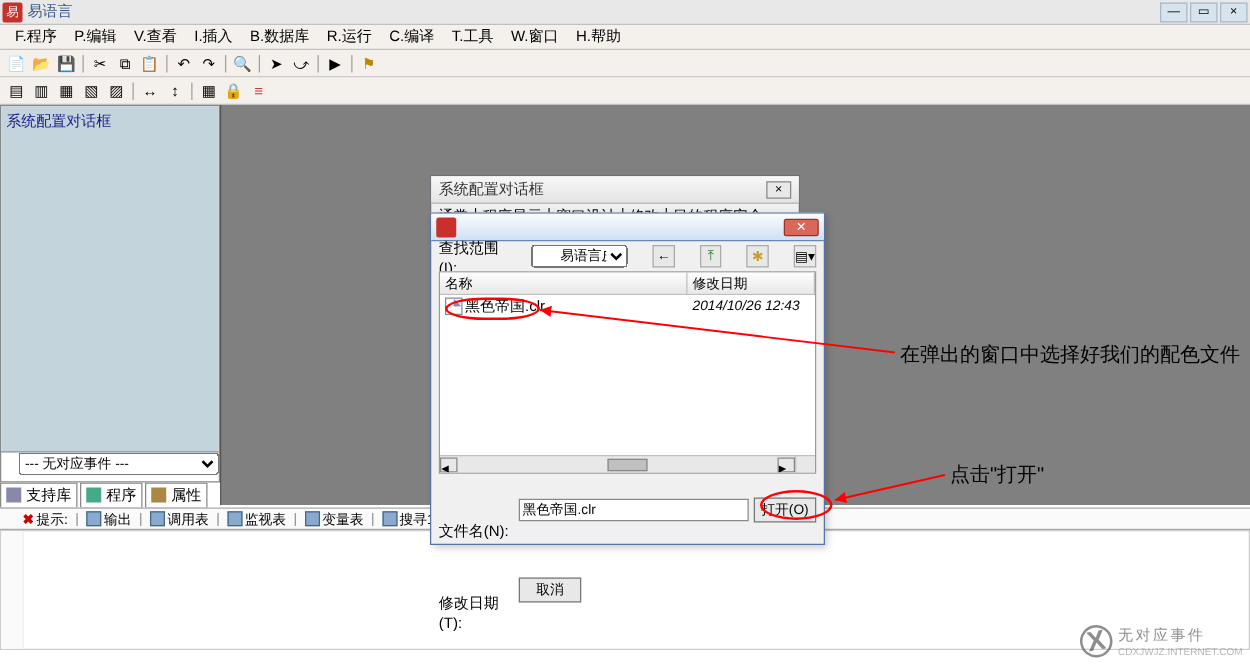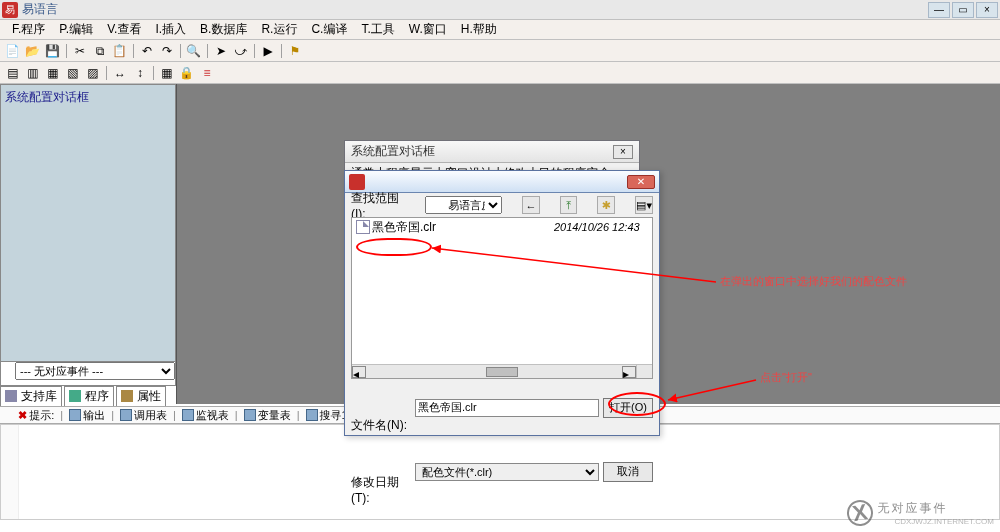--- a/index.html
+++ b/index.html
@@ -87,27 +87,27 @@
 .filedlg .listwrap .corner { position: absolute; right: 0; bottom: 0; width: 16px; height: 14px; background: #e8e8e8; border-top: 1px solid #c0c0c0; border-left: 1px solid #c0c0c0; }
 
 .filedlg .fieldrow { display: flex; align-items: center; padding: 2px 6px; gap: 4px; }
 .filedlg .fieldrow .lbl { width: 60px; margin-top: 36px; }
 .filedlg .fieldrow input, .filedlg .fieldrow select { flex: 1; height: 18px; font-size: 11px; padding: 0 2px; border: 1px solid #888; }
 .filedlg .fieldrow .act { width: 50px; height: 20px; border: 1px solid #777; background: #e8e8e8; font-size: 11px; }
 
 
 .red-circ { position: absolute; border: 2px solid #ff0000; border-radius: 50%; }
 .red-arrow { position: absolute; pointer-events: none; }
-.red-text { position: absolute; color: #ef4444; font-size: 11px; white-space: nowrap; }
+.red-text { position: absolute; color: #000000; font-size: 16px; white-space: nowrap; }
 
 
 .logo-br { position: absolute; right: 6px; bottom: 6px; display: flex; align-items: center; gap: 4px; opacity: 0.6; }
 .logo-br .glyph { font-size: 22px; font-weight: bold; color: #444; border: 2px solid #444; width: 26px; height: 26px; border-radius: 50%; display: flex; align-items: center; justify-content: center; transform: rotate(-10deg); }
 .logo-br .txt { font-size: 12px; color: #444; letter-spacing: 2px; }
-.logo-br .sub { font-size: 8px; color: #888; display: block; letter-spacing: 0; margin-left: 17px; }
+.logo-br .sub { font-size: 8px; color: #888; display: block; letter-spacing: 0; }
 </style>
 </head>
 <body>
 
 <div class="titlebar">
   <div class="app-icon">易</div>
   <span class="title">易语言</span>
   <div class="win-controls">
     <button>—</button>
     <button>▭</button>
@@ -260,20 +260,24 @@
       <select>
         <option>易语言皮肤</option>
       </select>
     </span>
     <span class="navbtn">←</span>
     <span class="navbtn" style="color:#2a7a2a">⤒</span>
     <span class="navbtn" style="color:#c7a030">✱</span>
     <span class="navbtn">▤▾</span>
   </div>
   <div class="listwrap">
+    <div class="hdr">
+      <div class="col c1">名称</div>
+      <div class="col c2">修改日期</div>
+    </div>
     <div class="row">
       <div class="cell c1">
           <div class="fico"></div>
           <span>黑色帝国.clr</span>
         </div>
       <div class="cell c2">2014/10/26 12:43</div>
     </div>
     <div class="scroll">
       <div class="arr">◂</div>
       <div class="thumb"></div>
@@ -281,21 +285,20 @@
     </div>
     <div class="corner"></div>
   </div>
   <div class="fieldrow">
     <span class="lbl">文件名(N):</span>
     <input type="text" value="黑色帝国.clr" style="">
     <button class="act">打开(O)</button>
   </div>
   <div class="fieldrow">
     <span class="lbl">修改日期(T):</span>
-    <select><option>配色文件(*.clr)</option></select>
     <button class="act">取消</button>
   </div>
 </div>
 
 <div class="red-circ" style="left:356px; top:238px; width:76px; height:18px; border-radius:50%/60%;"></div>
 <div class="red-circ" style="left:608px; top:392px; width:58px; height:24px;"></div>
 
 <svg class="red-arrow" style="left:426px; top:244px; width:300px; height:50px;">
   <defs>
       <marker id="ah1" markerWidth="8" markerHeight="8" refX="6" refY="3" orient="auto">

